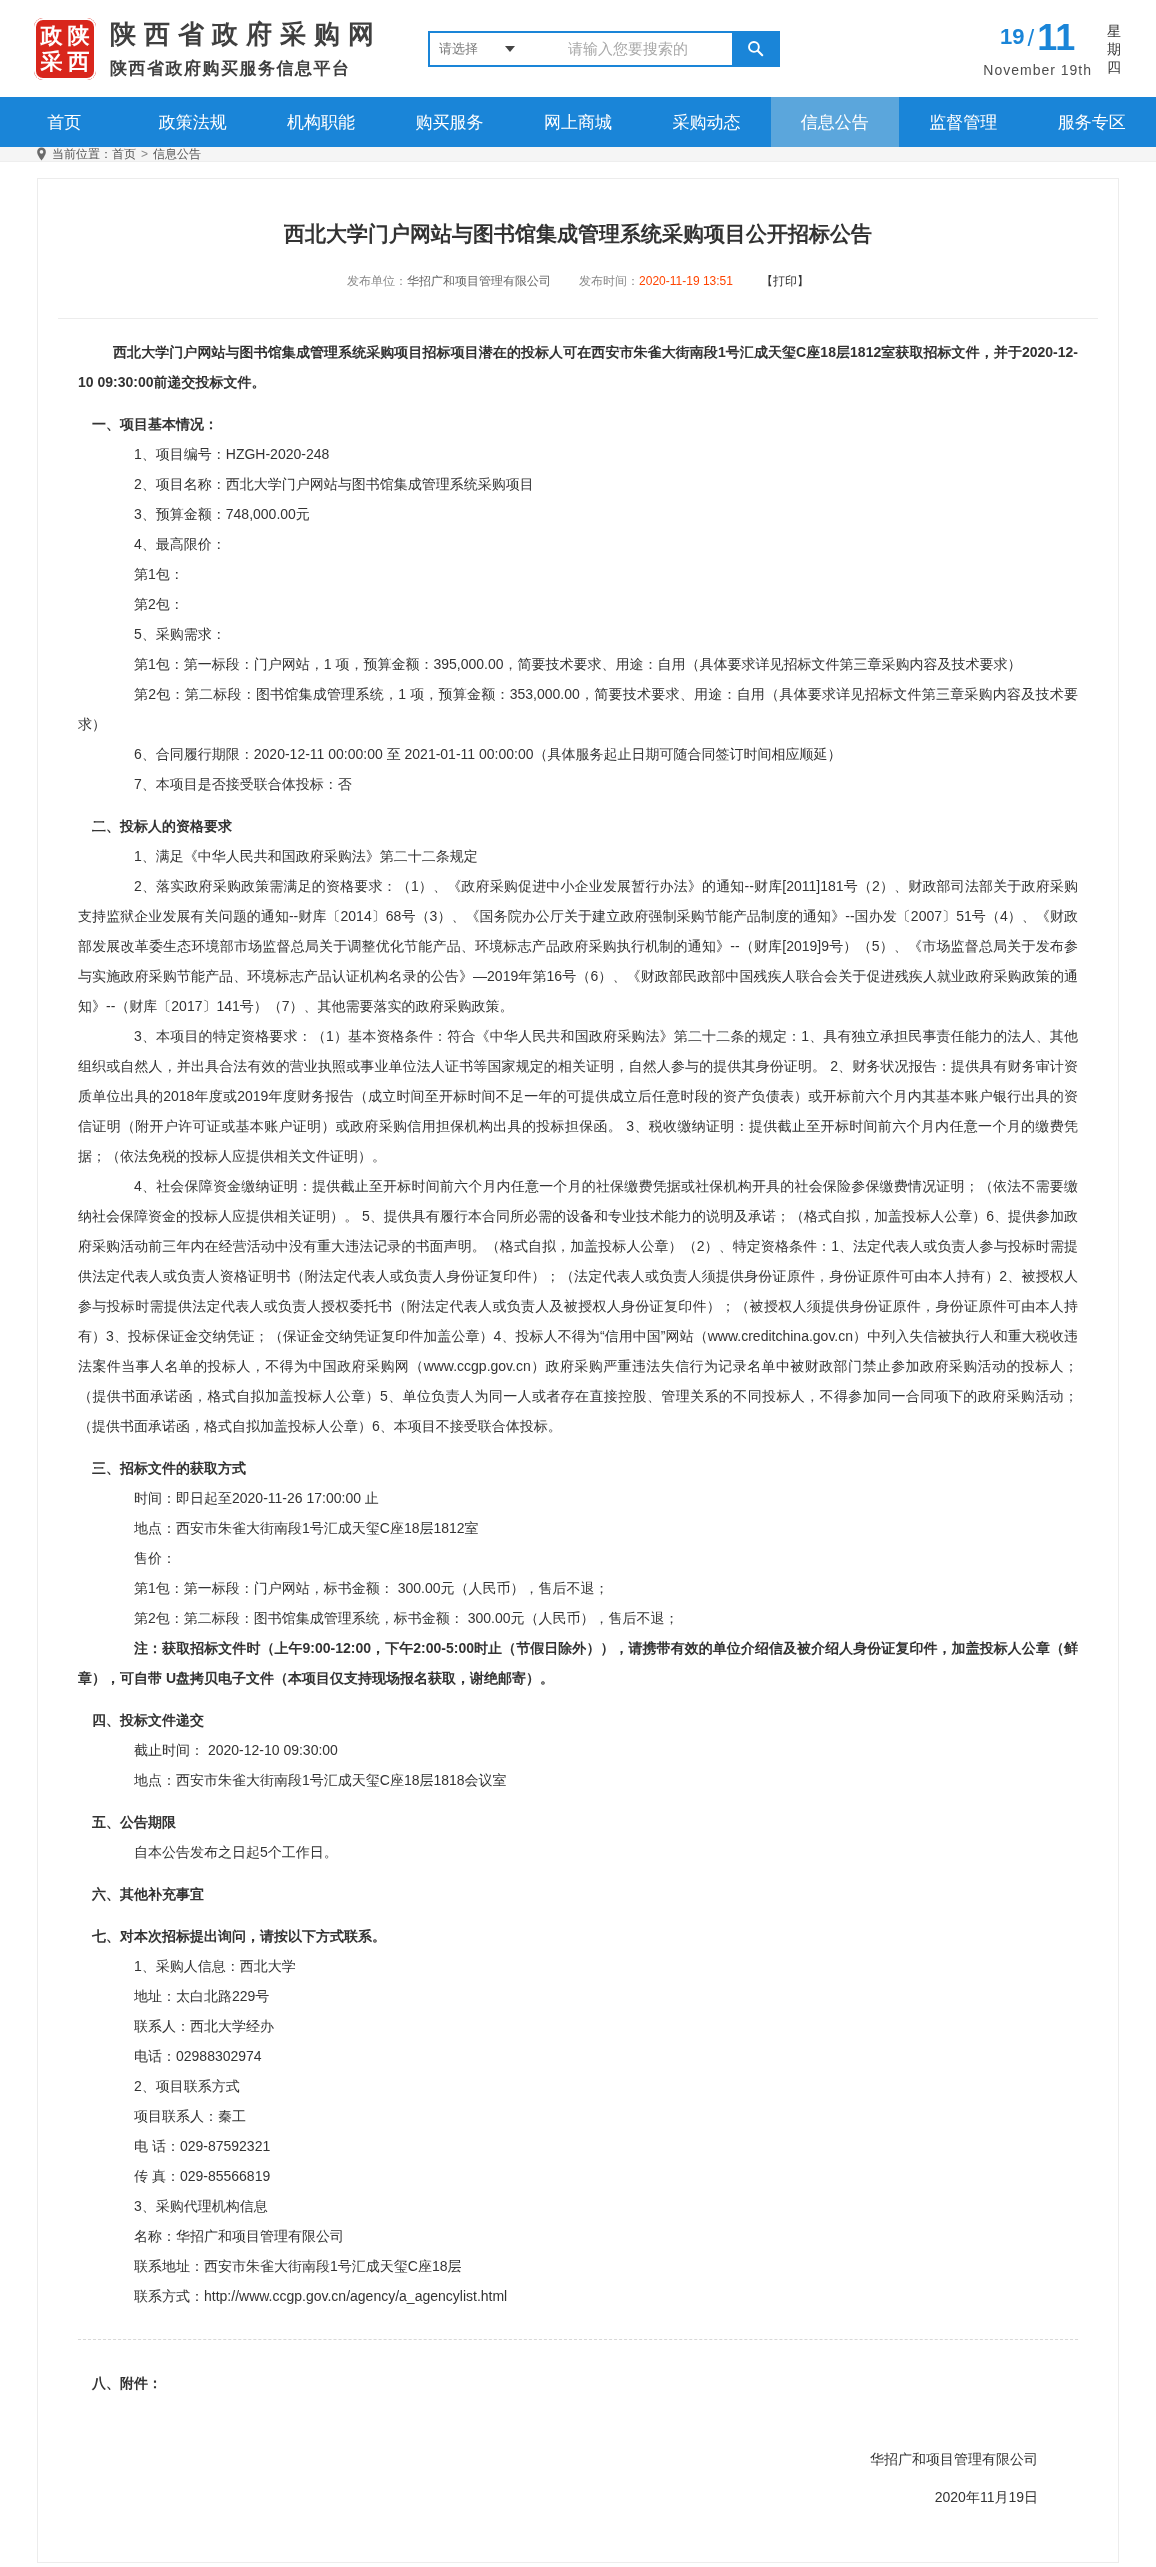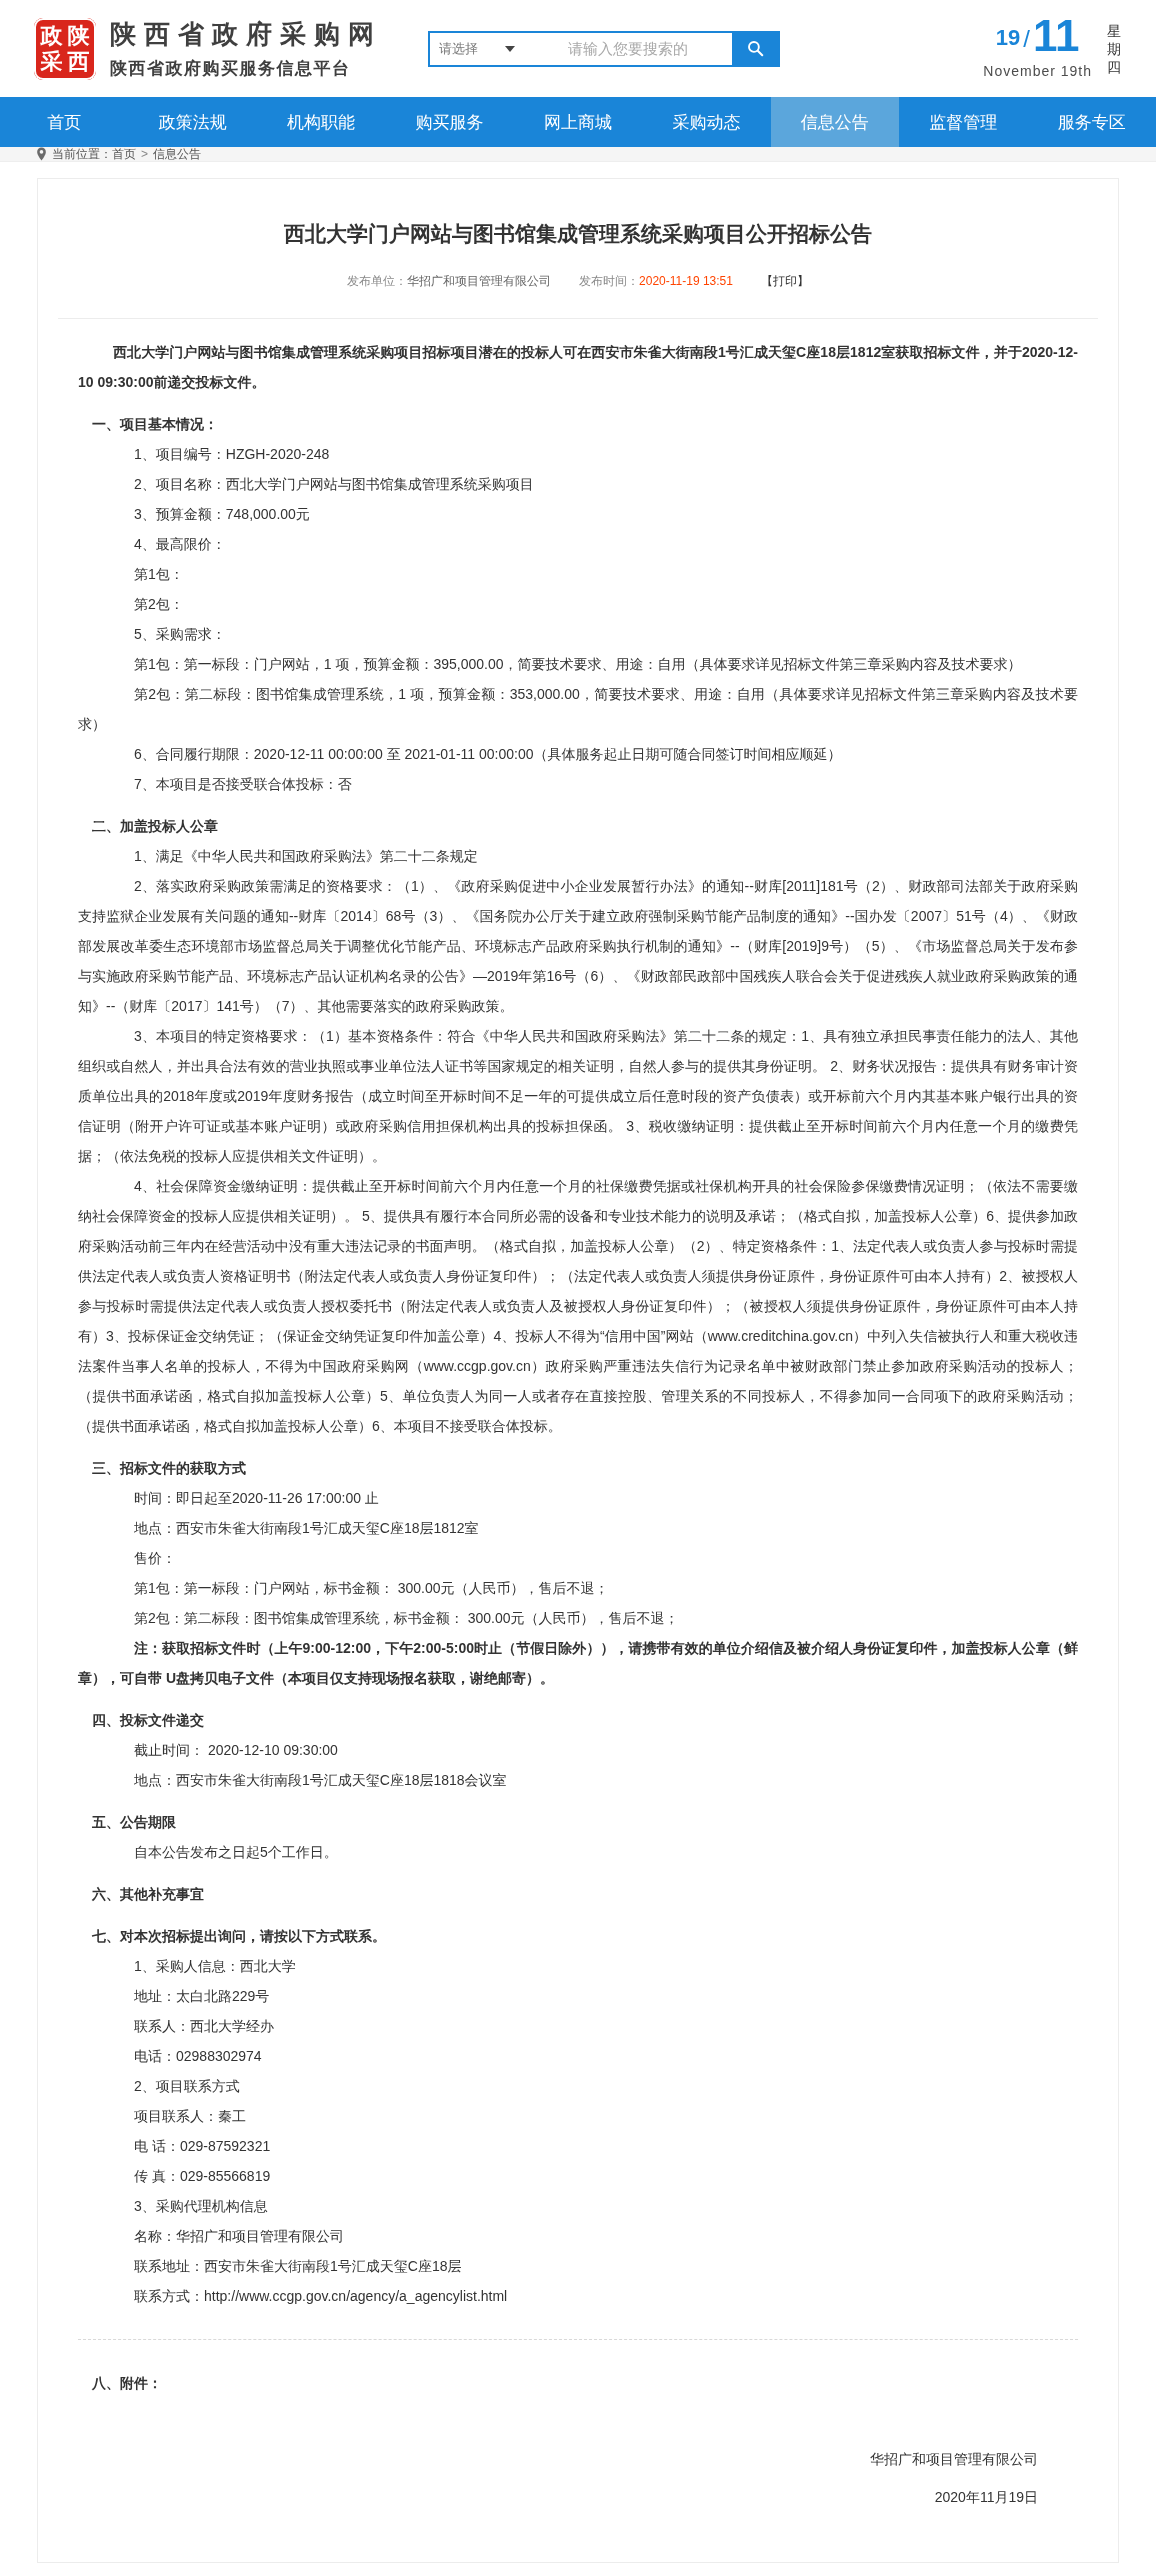--- a/index.html
+++ b/index.html
@@ -26,21 +26,21 @@
   .search-select { width:94px; display:flex; align-items:center; justify-content:space-between; padding:0 9px; color:#777; font-size:13px; cursor:pointer; }
   .caret { width:0; height:0; border-left:5px solid transparent; border-right:5px solid transparent; border-top:6px solid #444; }
   .search-input { flex:1; border:none; outline:none; padding:0 8px; font-size:15px; color:#b91c1c; min-width:0; }
   .search-input::placeholder { color:#a9a9a9; }
   .search-btn { width:46px; background:#1a85d8; border:none; display:flex; align-items:center; justify-content:center; cursor:pointer; flex:none; }
   .date-block { margin-left:auto; display:flex; align-items:center; }
   .date-main { text-align:center; }
   .date-nums { color:#1a85d8; line-height:34px; white-space:nowrap; }
   .d-day   { font-size:22px; font-weight:bold; vertical-align:6px; }
   .d-slash { font-size:24px; vertical-align:4px; padding:0 3px; }
-  .d-month { font-size:44px; font-weight:bold;text-align:center; }
+  .d-month { font-size:36px; font-weight:bold;text-align:center; }
   .date-en { font-size:14px; color:#4d4d4d; margin-top:0; letter-spacing:1px; white-space:nowrap; }
   .weekday { margin-left:14px; width:16px; font-size:14px; color:#333; line-height:18px; word-break:break-all; text-align:center; }
   
   .nav { display:flex; background:#1a85d8; height:50px; }
   .nav-item { flex:1; display:flex; align-items:center; justify-content:center; color:#fff; font-size:17px; cursor:pointer; }
   .nav-item.active { background:#5ba6dc; }
   
   .crumb { background:#f5f5f5; height:15px; display:flex; align-items:center; padding:0 36px; font-size:12px; color:#555; border-bottom:1px solid #eee; }
   .crumb .pin { margin-right:5px; display:flex; }
   .crumb a { color:#555; text-decoration:none; cursor:pointer; }
@@ -139,21 +139,21 @@
       <p class="item">2、项目名称：西北大学门户网站与图书馆集成管理系统采购项目</p>
       <p class="item">3、预算金额：748,000.00元</p>
       <p class="item">4、最高限价：</p>
       <p class="item">第1包：</p>
       <p class="item">第2包：</p>
       <p class="item">5、采购需求：</p>
       <p class="item">第1包：第一标段：门户网站，1 项，预算金额：395,000.00，简要技术要求、用途：自用（具体要求详见招标文件第三章采购内容及技术要求）</p>
       <p class="item">第2包：第二标段：图书馆集成管理系统，1 项，预算金额：353,000.00，简要技术要求、用途：自用（具体要求详见招标文件第三章采购内容及技术要求）</p>
       <p class="item">6、合同履行期限：2020-12-11 00:00:00 至 2021-01-11 00:00:00（具体服务起止日期可随合同签订时间相应顺延）</p>
       <p class="item">7、本项目是否接受联合体投标：否</p>
-      <p class="h">二、加盖投标人公章</p>
+      <p class="h">二、投标人的资格要求</p>
       <p class="item">1、满足《中华人民共和国政府采购法》第二十二条规定</p>
       <p class="item">2、落实政府采购政策需满足的资格要求：（1）、《政府采购促进中小企业发展暂行办法》的通知--财库[2011]181号（2）、财政部司法部关于政府采购支持监狱企业发展有关问题的通知--财库〔2014〕68号（3）、《国务院办公厅关于建立政府强制采购节能产品制度的通知》--国办发〔2007〕51号（4）、《财政部发展改革委生态环境部市场监督总局关于调整优化节能产品、环境标志产品政府采购执行机制的通知》--（财库[2019]9号）（5）、《市场监督总局关于发布参与实施政府采购节能产品、环境标志产品认证机构名录的公告》—2019年第16号（6）、《财政部民政部中国残疾人联合会关于促进残疾人就业政府采购政策的通知》--（财库〔2017〕141号）（7）、其他需要落实的政府采购政策。</p>
       <p class="item">3、本项目的特定资格要求：（1）基本资格条件：符合《中华人民共和国政府采购法》第二十二条的规定：1、具有独立承担民事责任能力的法人、其他组织或自然人，并出具合法有效的营业执照或事业单位法人证书等国家规定的相关证明，自然人参与的提供其身份证明。 2、财务状况报告：提供具有财务审计资质单位出具的2018年度或2019年度财务报告（成立时间至开标时间不足一年的可提供成立后任意时段的资产负债表）或开标前六个月内其基本账户银行出具的资信证明（附开户许可证或基本账户证明）或政府采购信用担保机构出具的投标担保函。 3、税收缴纳证明：提供截止至开标时间前六个月内任意一个月的缴费凭据；（依法免税的投标人应提供相关文件证明）。</p>
       <p class="item">4、社会保障资金缴纳证明：提供截止至开标时间前六个月内任意一个月的社保缴费凭据或社保机构开具的社会保险参保缴费情况证明；（依法不需要缴纳社会保障资金的投标人应提供相关证明）。 5、提供具有履行本合同所必需的设备和专业技术能力的说明及承诺；（格式自拟，加盖投标人公章）6、提供参加政府采购活动前三年内在经营活动中没有重大违法记录的书面声明。（格式自拟，加盖投标人公章）（2）、特定资格条件：1、法定代表人或负责人参与投标时需提供法定代表人或负责人资格证明书（附法定代表人或负责人身份证复印件）；（法定代表人或负责人须提供身份证原件，身份证原件可由本人持有）2、被授权人参与投标时需提供法定代表人或负责人授权委托书（附法定代表人或负责人及被授权人身份证复印件）；（被授权人须提供身份证原件，身份证原件可由本人持有）3、投标保证金交纳凭证；（保证金交纳凭证复印件加盖公章）4、投标人不得为“信用中国”网站（www.creditchina.gov.cn）中列入失信被执行人和重大税收违法案件当事人名单的投标人，不得为中国政府采购网（www.ccgp.gov.cn）政府采购严重违法失信行为记录名单中被财政部门禁止参加政府采购活动的投标人；（提供书面承诺函，格式自拟加盖投标人公章）5、单位负责人为同一人或者存在直接控股、管理关系的不同投标人，不得参加同一合同项下的政府采购活动；（提供书面承诺函，格式自拟加盖投标人公章）6、本项目不接受联合体投标。</p>
       <p class="h">三、招标文件的获取方式</p>
       <p class="item">时间：即日起至2020-11-26 17:00:00 止</p>
       <p class="item">地点：西安市朱雀大街南段1号汇成天玺C座18层1812室</p>
       <p class="item">售价：</p>
       <p class="item">第1包：第一标段：门户网站，标书金额： 300.00元（人民币），售后不退；</p>
       <p class="item">第2包：第二标段：图书馆集成管理系统，标书金额： 300.00元（人民币），售后不退；</p>

